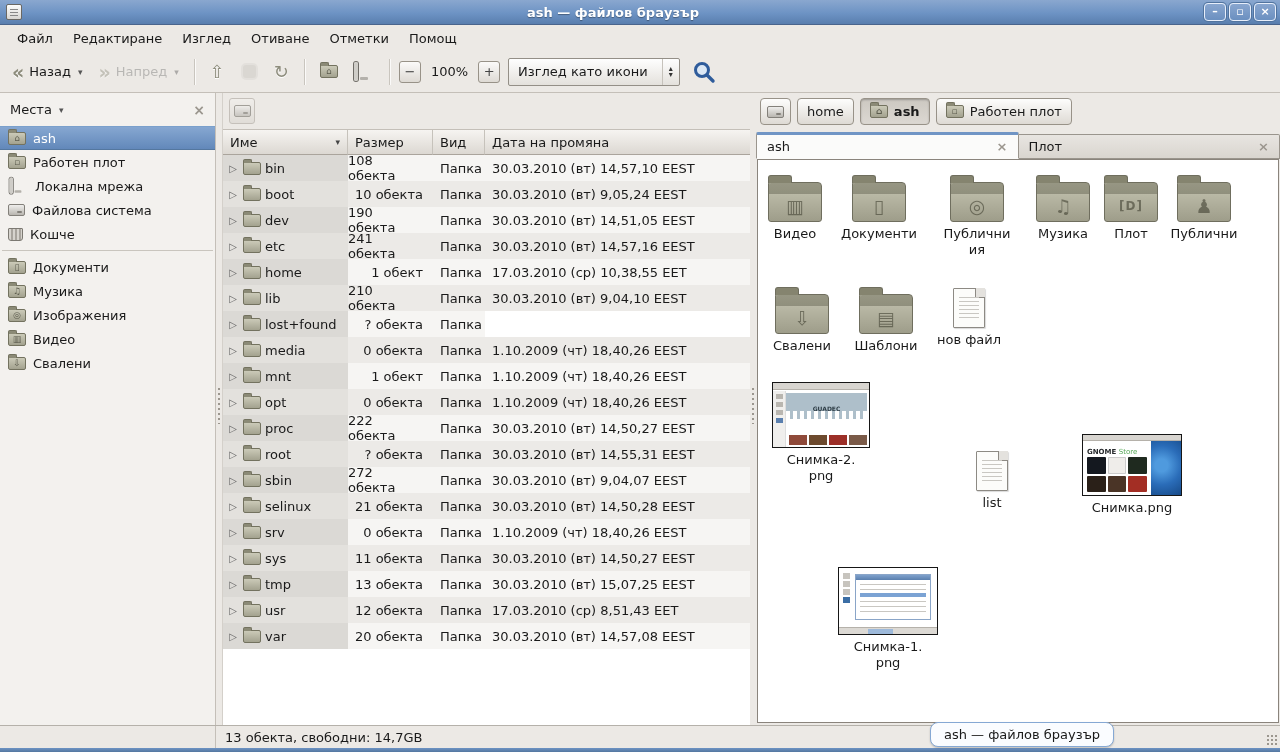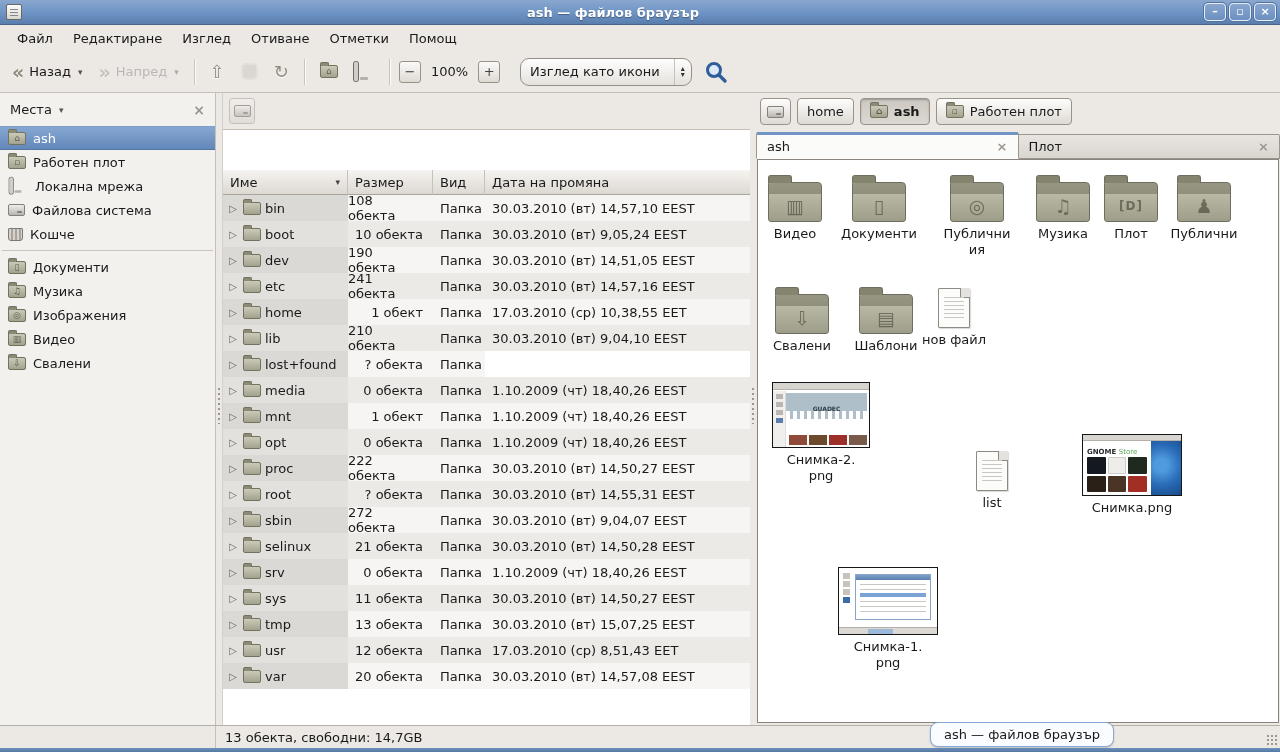--- a/index.html
+++ b/index.html
@@ -28,21 +28,21 @@
   .gly { font-size:18px; color:#8e8d7d; text-shadow:0 1px 0 #fff; line-height:18px; }
   .stop-oct { width:17px; height:17px; background:#c2bfb9; border:2px solid #d8d5d0; border-radius:5px; }
   .fold-sm { width:18px; height:13px; background:linear-gradient(#cbcab8,#a3a28f); border:1px solid #73725f; border-radius:1px 2px 2px 2px; position:relative; flex:none; }
   .fold-sm::before { content:""; position:absolute; top:-4px; left:-1px; width:7px; height:3px; background:#8b8a76; border:1px solid #73725f; border-bottom:none; border-radius:2px 2px 0 0; }
   .fold-sm .em { position:absolute; inset:0; display:flex; align-items:center; justify-content:center; font-size:9px; line-height:9px; color:rgba(35,35,25,.6); }
   .ic-mon { width:20px; height:16px; position:relative; flex:none; }
   .ic-mon .scr { width:20px; height:12px; background:linear-gradient(135deg,#46586e,#1d2835); border:2px solid #cfcdc8; border-radius:2px; box-shadow:0 0 0 1px #6e6b66; }
   .ic-mon::after { content:""; position:absolute; left:6px; top:13px; width:8px; height:3px; background:#b4b1ab; border-radius:1px; }
   .zoom-sq { width:22px; height:22px; border:1px solid #989288; border-radius:3px; background:linear-gradient(#fbfaf9,#dedad4); display:flex; align-items:center; justify-content:center; font-size:13px; color:#444; }
   .zoom-label { padding:0 6px; }
-  .view-select { display:flex; align-items:center; border:1px solid #948f87; border-radius:9px; background:linear-gradient(#fefefe,#e4e1dc); height:28px; padding:0 6px 0 9px; margin-left:16px; }
+  .view-select { display:flex; align-items:center; border:1px solid #948f87; border-radius:2px; background:linear-gradient(#fefefe,#e4e1dc); height:28px; padding:0 6px 0 9px; margin-left:4px; }
   .view-select .vtxt { padding-right:14px; }
   .view-select .vdiv { width:1px; align-self:stretch; background:#c6c2bb; margin-right:6px; }
   .spin { display:flex; flex-direction:column; line-height:6px; font-size:8px; color:#333; }
   .search-svg { margin-left:8px; }
 
   
   .content { display:flex; height:632px; }
   .splitter { width:6px; background:#ece9e5; position:relative; }
   .splitter::after { content:""; position:absolute; left:2px; top:295px; width:2px; height:36px; background:repeating-linear-gradient(#9b968e 0 2px, transparent 2px 5px); }
 
@@ -54,21 +54,21 @@
   .side-item.selected { background:linear-gradient(#86a7d1,#6288ba); color:#fff; border-top:1px solid #7aa0cc; border-bottom:1px solid #54779f; }
   .side-sep { height:1px; background:#c9c5be; margin:4px 2px; }
   .ic-drive { width:17px; height:12px; background:linear-gradient(#efeeec,#b9b6b0); border:1px solid #83807a; border-radius:2px; position:relative; flex:none; }
   .ic-drive::after { content:""; position:absolute; right:2px; bottom:2px; width:5px; height:2px; background:#83807a; border-radius:1px; }
   .ic-trash { width:15px; height:13px; background:repeating-linear-gradient(90deg,#d6d3cd 0 2px,#a8a49d 2px 4px); border:1px solid #7c7972; border-radius:1px 1px 3px 3px; flex:none; }
 
   
   .treepane { flex:1; background:#fff; display:flex; flex-direction:column; border-left:1px solid #d4d0ca; }
   .tree-top { height:37px; background:#ece9e5; border-bottom:1px solid #c4bfb8; display:flex; align-items:center; padding:0 6px; }
   .mini-btn { width:26px; height:26px; border:1px solid #b5b0a8; border-radius:3px; background:linear-gradient(#f2f0ed,#dcd8d2); display:flex; align-items:center; justify-content:center; opacity:.7; }
-  .thead { display:flex; height:25px;margin-top:40px; }
+  .thead { display:flex; height:25px; }
   .th { background:linear-gradient(#f6f4f1,#dcd8d2); border-bottom:1px solid #aaa49c; border-right:1px solid #c6c2bb; display:flex; align-items:center; padding:0 7px; }
   .th.name { width:125px; } .th.size { width:85px; } .th.kind { width:52px; } .th.date { flex:1; border-right:none;text-align:right; }
   .th .sort { margin-left:auto; font-size:9px; color:#444; }
   .tbody { flex:1; overflow:hidden; }
   .tr { display:flex; height:26px; align-items:stretch; }
   .td { display:flex; align-items:center; }
   .td.name { width:125px; gap:4px; padding-left:4px; }
   .td.size { width:85px; justify-content:flex-end; padding-right:10px; }
   .td.kind { width:52px; padding-left:7px; }
   .td.date { flex:1; padding-left:7px; }
@@ -561,21 +561,21 @@
             <span class="em">⇩</span>
           </div>
         <div class="lbl">Свалени</div>
       </div>
       <div class="ivi" style="left:83px;top:126px">
         <div class="fold-lg">
             <span class="em">▤</span>
           </div>
         <div class="lbl">Шаблони</div>
       </div>
-      <div class="ivi" style="left:151px;top:122px">
+      <div class="ivi" style="left:166px;top:122px">
         <div class="doc-icon"></div>
         <div class="lbl">нов файл</div>
       </div>
 
       <div class="ivi" style="left:18px;top:220px">
         <div class="thumb t-browser">
           <div class="bar"></div>
           <div class="side">
               <i></i>
               <i></i>

